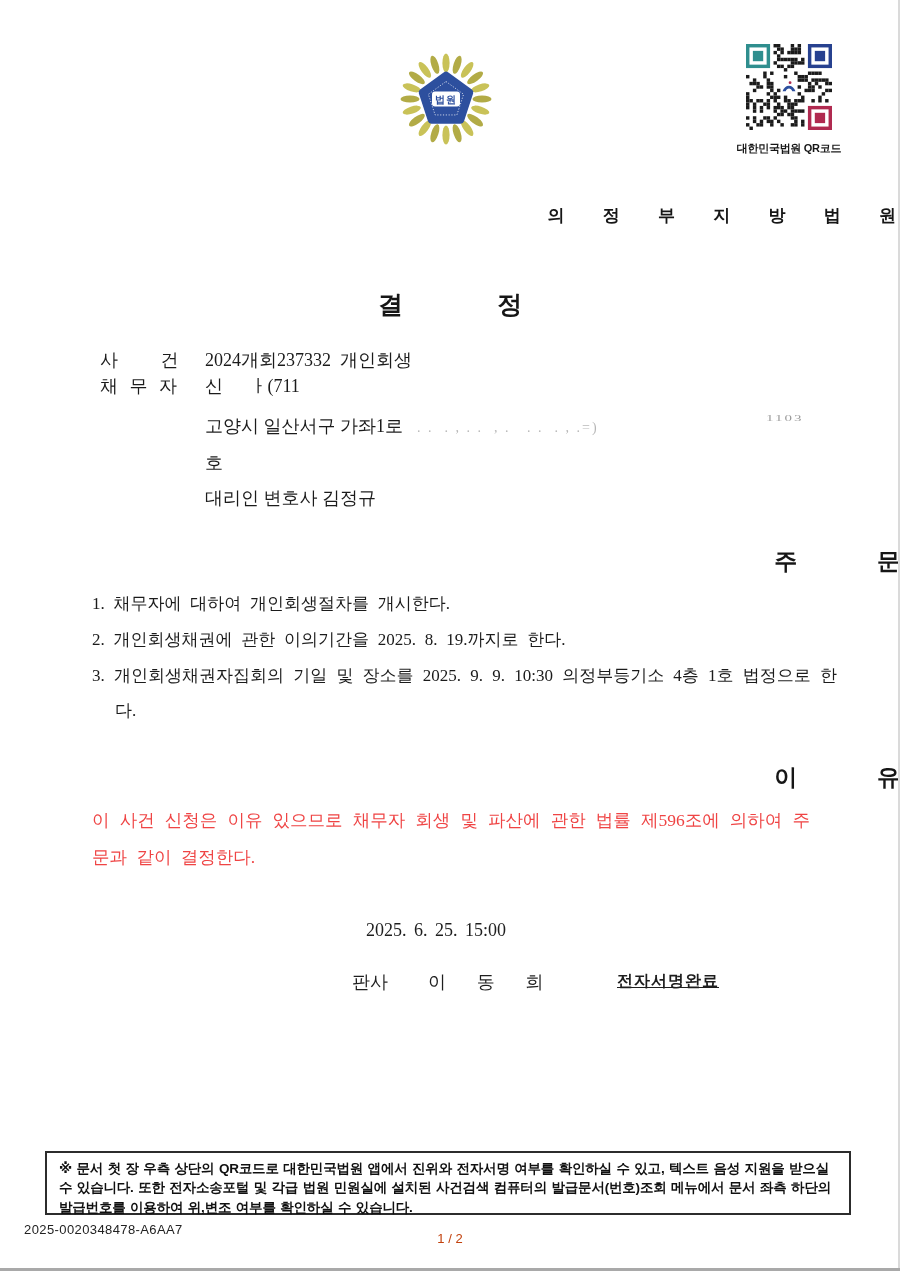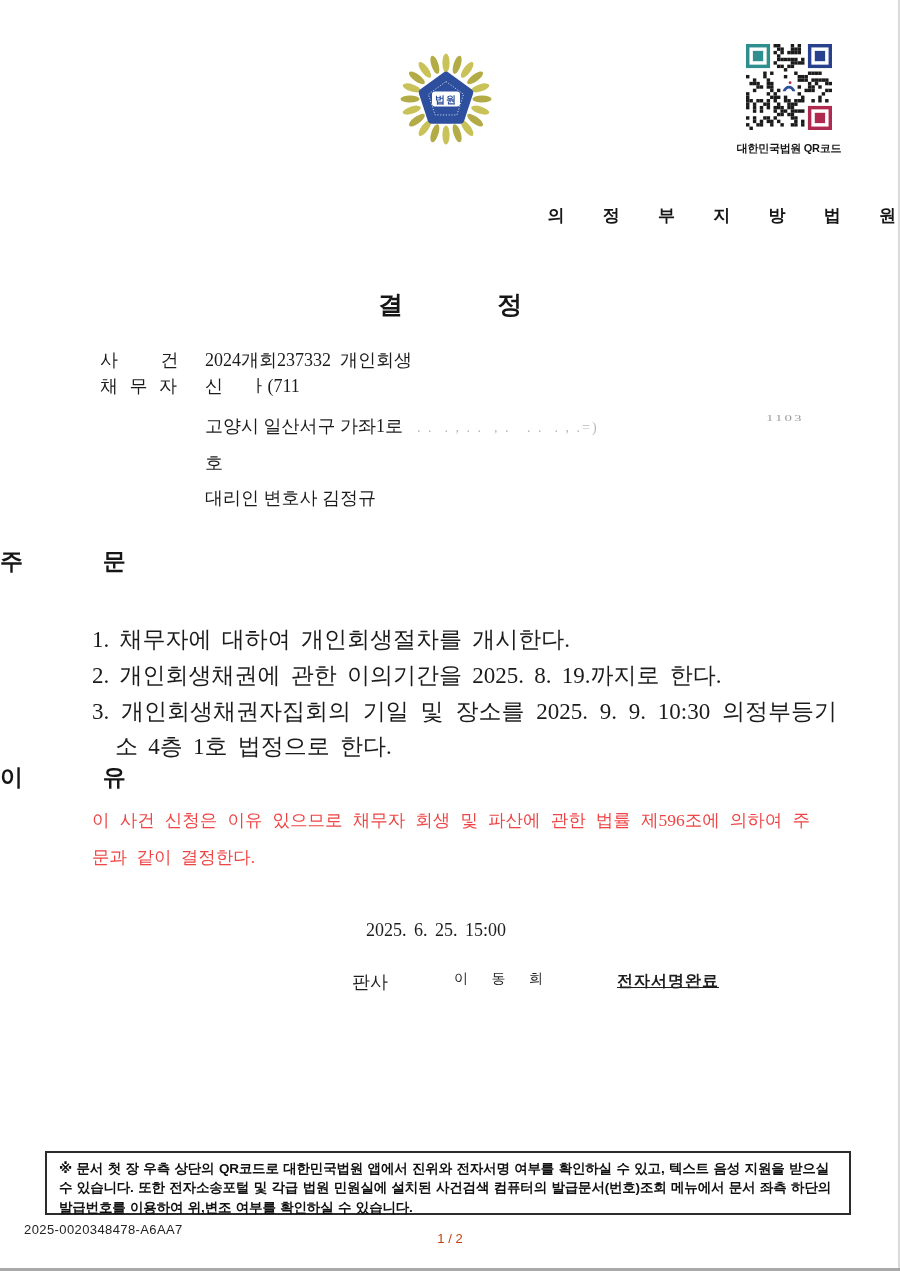--- a/index.html
+++ b/index.html
@@ -27,36 +27,36 @@
   .lbl-case{word-spacing:38px;}
   .lbl-debtor{word-spacing:7px;}
   .val-debtor{word-spacing:22px;}
   .row-address{top:414px;}
   .masked{opacity:.32;letter-spacing:2px;font-size:14px;}
   .masked-right{left:766px;top:413px;opacity:.45;font-size:15px;letter-spacing:2px;
     transform:scaleY(.6);transform-origin:top;}
   .row-unit{top:451px;}
   .row-attorney{top:486px;}
   
-  .section-heading{left:0;right:0;text-align:left;font-size:23px;font-weight:700;
+  .section-heading{left:0;right:0;text-align:right;font-size:23px;font-weight:700;
     word-spacing:74px;color:#161616;}
   .order-heading{top:546px;}
-  .order-item{left:92px;width:722px;font-size:23px;line-height:35px;text-align:justify;
-    padding-left:23px;text-indent:-23px;word-spacing:4.5px;color:#1b1b1b;margin-top:36px;}
+  .order-item{left:92px;width:722px;font-size:17px;line-height:35px;text-align:justify;
+    padding-left:23px;text-indent:-23px;word-spacing:4.5px;color:#1b1b1b;}
   .oi-0{top:586px;}
   .oi-1{top:622px;}
   .oi-2{top:658px;}
   
   .reason-heading{top:762px;}
   .reason-text{left:92px;top:802px;width:718px;font-size:17.5px;line-height:37px;
     text-align:justify;word-spacing:5px;color:#ef4444;}
   
   .datetime{left:366px;top:920px;font-size:18px;word-spacing:3px;}
   .judge-label{left:352px;top:970px;font-size:18px;}
-  .judge-name{left:454px;top:970px;font-size:14px;word-spacing:20px;}
+  .judge-name{left:428px;top:970px;font-size:18px;word-spacing:20px;font-family:Liberation Mono, monospace;}
   .esign{left:617px;top:971px;font-size:16px;font-weight:700;text-decoration:underline;
     letter-spacing:1px;}
   
   .notice-box{left:45px;top:1151px;width:806px;height:64px;box-sizing:border-box;
     border:2px solid #2c2c2c;padding:6px 10px 18px 12px;
     font-family:"Liberation Sans","DejaVu Sans",sans-serif;font-size:13.5px;font-weight:600;
     line-height:1.44;letter-spacing:-0.2px;word-spacing:1px;color:#101010;}
   .issue-number{left:24px;top:1222px;font-family:"Liberation Sans","DejaVu Sans",sans-serif;
     font-size:13px;letter-spacing:.4px;color:#222;}
   .page-indicator{left:0;right:0;top:1231px;text-align:center;

